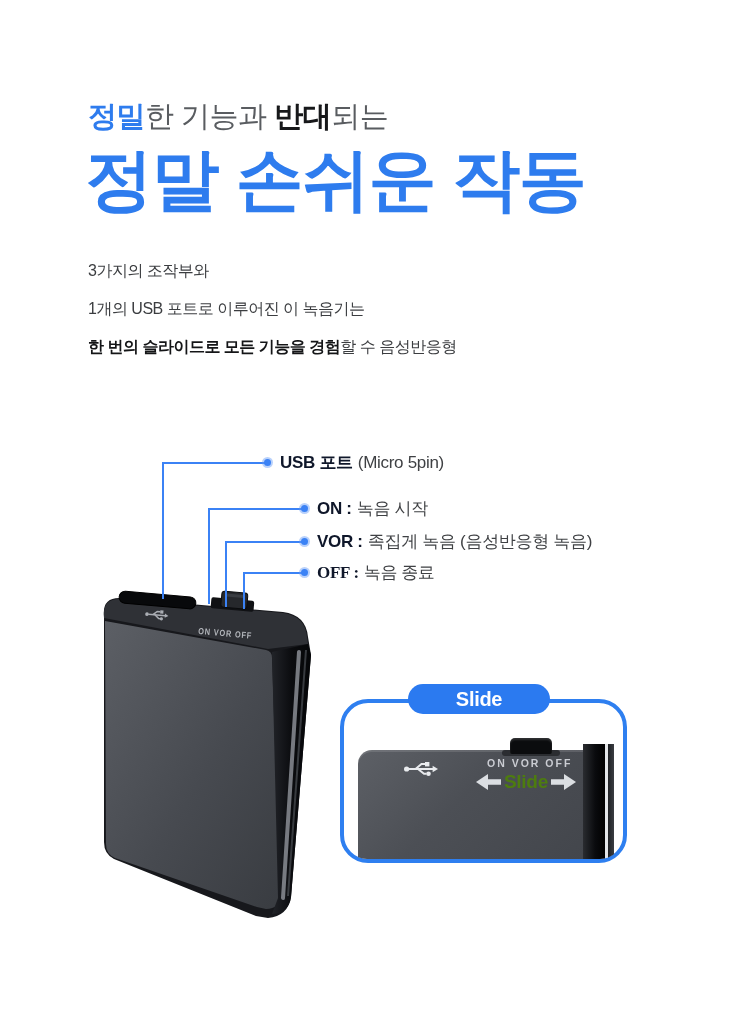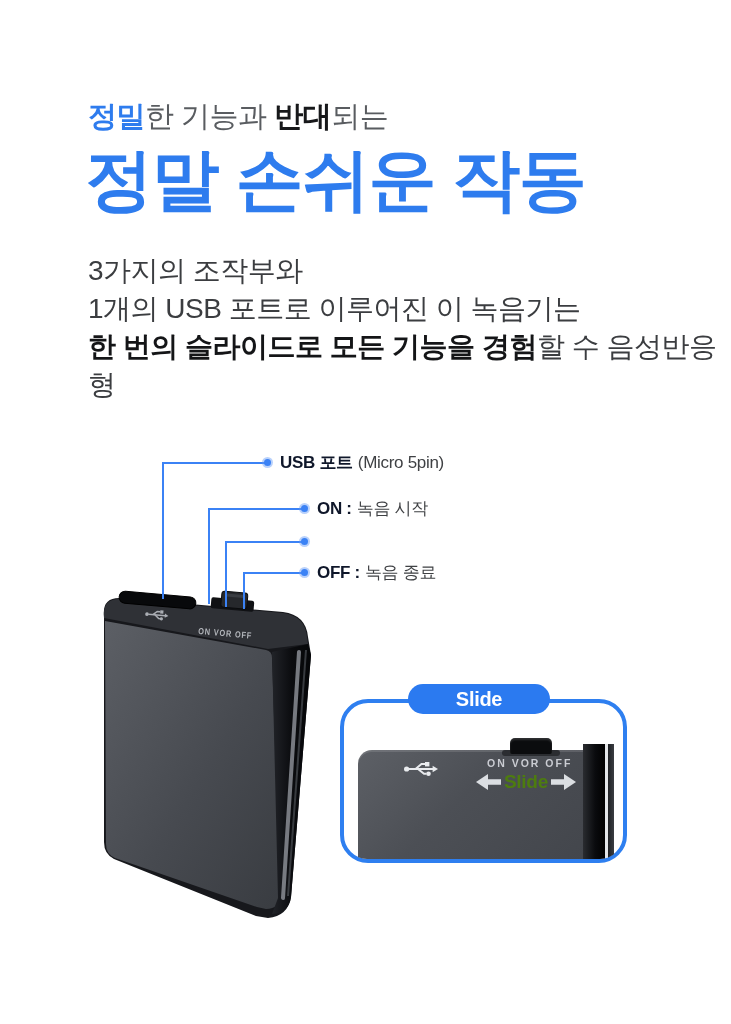--- a/index.html
+++ b/index.html
@@ -6,21 +6,21 @@
   #page{
     position:relative;width:731px;height:1024px;margin:0 auto;background:#ffffff;
     font-family:"Liberation Sans","DejaVu Sans",sans-serif;overflow:hidden;
   }
   
   .headline{position:absolute;left:88px;top:96px;font-size:29px;line-height:40px;color:#595c60;letter-spacing:-0.5px;white-space:nowrap;}
   .headline .hl-blue{color:#2e7cee;font-weight:800;}
   .headline .hl-dark{color:#17181a;font-weight:800;}
   .big-title{position:absolute;left:85px;top:146px;font-size:68px;line-height:66px;font-weight:800;color:#2e7cee;letter-spacing:-1.5px;white-space:nowrap;}
   
-  .body-copy{position:absolute;left:88px;top:252px;font-size:28px;line-height:38px;color:#3b3d40;letter-spacing:-0.5px;}
+  .body-copy{position:absolute;left:88px;top:252px;font-size:16px;line-height:38px;color:#3b3d40;letter-spacing:-0.5px;}
   .body-copy .b-bold{font-weight:700;color:#141517;}
   
   .c-line{position:absolute;background:#3b82f5;}
   .c-dot{position:absolute;width:7px;height:7px;border-radius:50%;background:#3b82f5;box-shadow:0 0 0 2px rgba(99,152,246,.45);}
   .c-label{position:absolute;font-size:17px;line-height:22px;color:#3f4144;white-space:nowrap;letter-spacing:-0.3px;}
   .c-label .c-name{font-weight:800;color:#0f172a;}
   .c-label .c-desc{margin-left:5px;}
   
   .device-svg{position:absolute;left:0;top:0;width:731px;height:1024px;}
   
@@ -104,25 +104,26 @@
   <div class="c-label" style="left:280px;top:452px;"><span class="c-name">USB 포트</span><span class="c-desc">(Micro 5pin)</span></div>
 
   <div class="c-line" style="left:208px;top:508px;width:97px;height:2px;"></div>
   <div class="c-line" style="left:208px;top:508px;width:2px;height:96px;"></div>
   <div class="c-dot" style="left:301px;top:505px;"></div>
   <div class="c-label" style="left:317px;top:498px;"><span class="c-name">ON :</span><span class="c-desc">녹음 시작</span></div>
 
   <div class="c-line" style="left:225px;top:541px;width:80px;height:2px;"></div>
   <div class="c-line" style="left:225px;top:541px;width:2px;height:66px;"></div>
   <div class="c-dot" style="left:301px;top:538px;"></div>
+  <div class="c-label" style="left:317px;top:531px;"><span class="c-name">VOR :</span><span class="c-desc">족집게 녹음 (음성반응형 녹음)</span></div>
 
   <div class="c-line" style="left:243px;top:572px;width:62px;height:2px;"></div>
   <div class="c-line" style="left:243px;top:572px;width:2px;height:37px;"></div>
   <div class="c-dot" style="left:301px;top:569px;"></div>
-  <div class="c-label" style="left:317px;top:562px;"><span class="c-name">OFF :</span><span class="c-desc">녹음 종료</span></div>
+  <div class="c-label" style="left:317px;top:562px;font-family:Liberation Serif, serif;"><span class="c-name">OFF :</span><span class="c-desc">녹음 종료</span></div>
 
   <div class="detail-panel">
     <div class="detail-clip">
       <div class="d-surface"></div>
       <div class="d-strip"></div>
       <div class="d-strip-hl"></div>
       <div class="d-strip-edge"></div>
       <div class="d-switch-slot"></div>
       <div class="d-switch"></div>
       <svg class="d-usb" width="38" height="20" viewBox="0 0 38 20">

